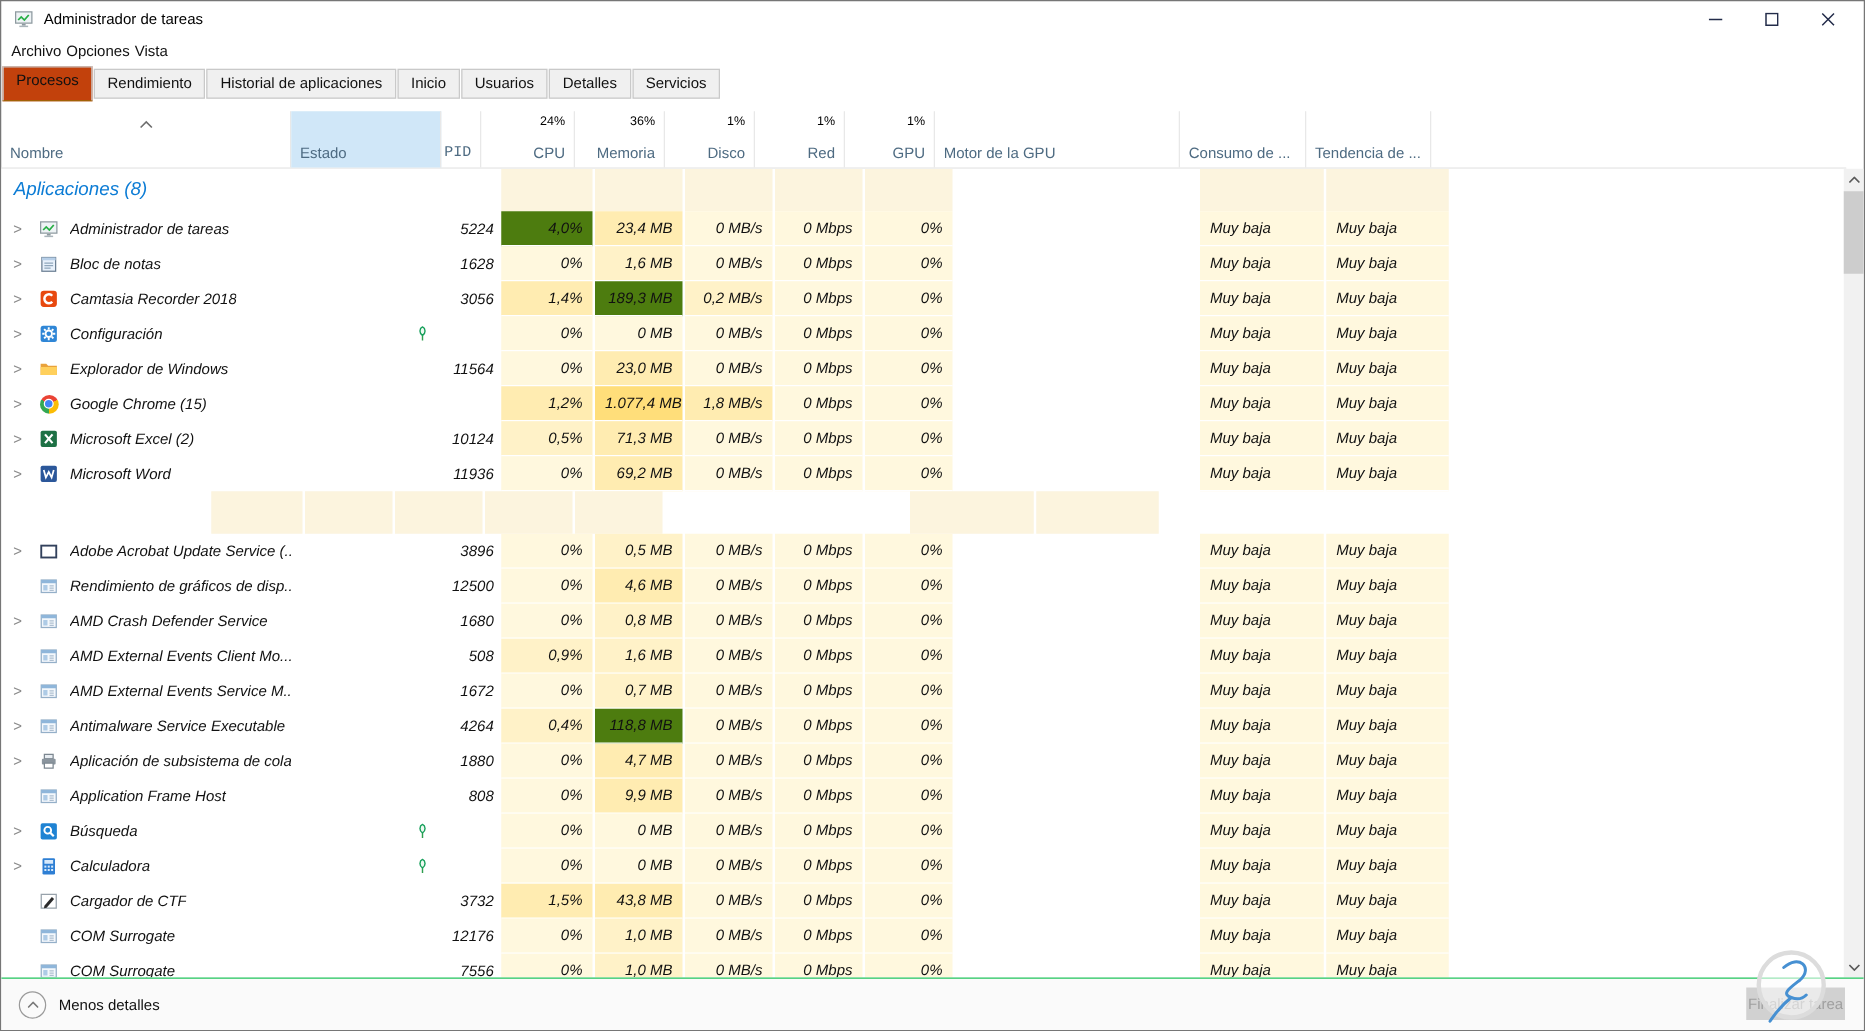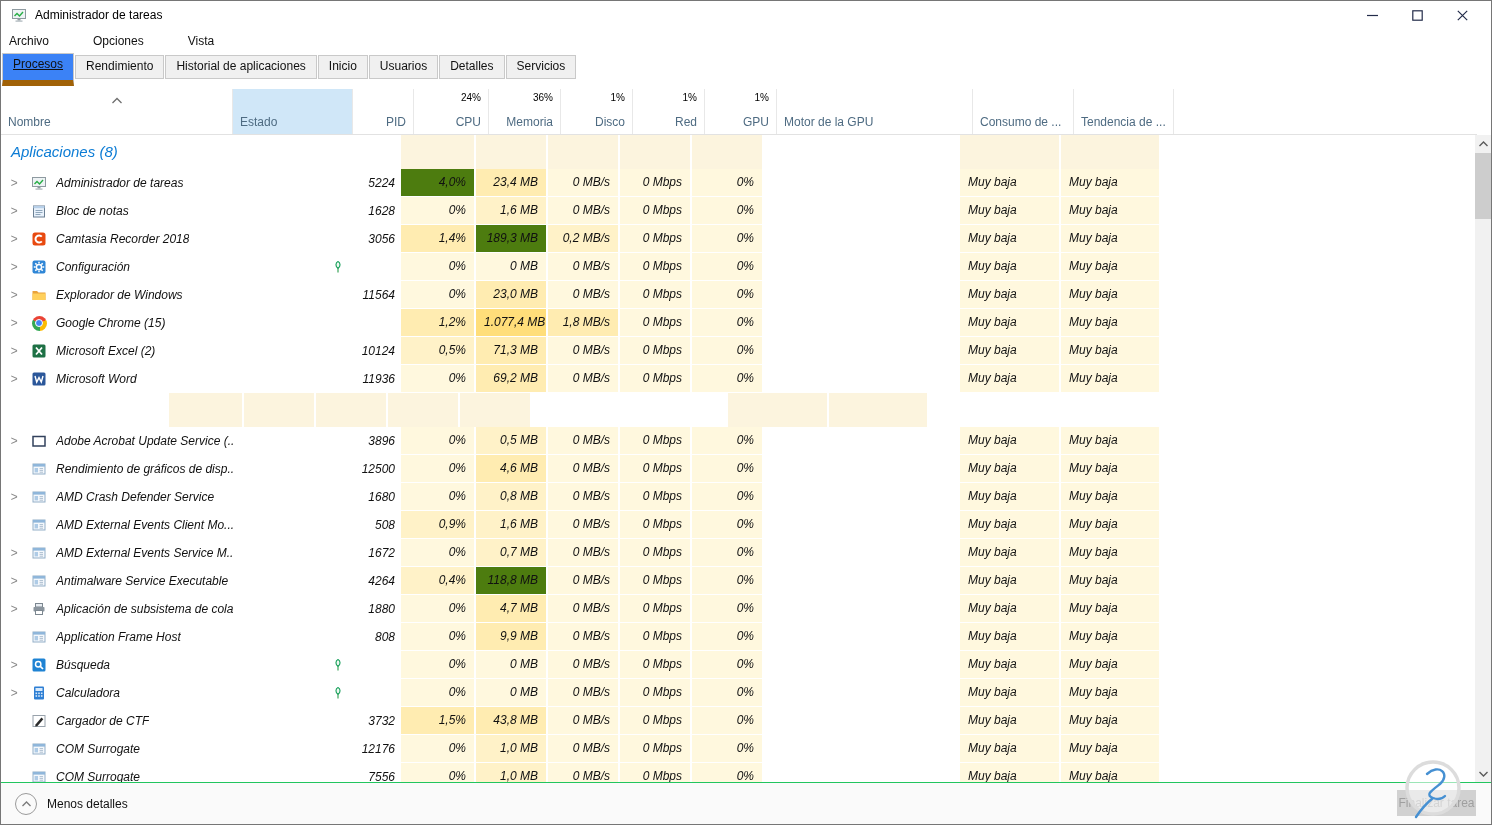--- a/index.html
+++ b/index.html
@@ -7,36 +7,36 @@
 
   
   .titlebar{position:absolute;left:0;top:0;width:100%;height:28px;display:flex;align-items:center;}
   .titlebar .appicon{width:16px;height:16px;margin-left:10px;flex:none;}
   .titlebar .title{margin-left:8px;font-size:12px;color:#000;}
   .wcontrols{position:absolute;right:6px;top:0;height:28px;display:flex;}
   .wbtn{width:45px;height:28px;display:flex;align-items:center;justify-content:center;cursor:default;}
 
   
   .menubar{position:absolute;left:0;top:28px;width:100%;height:24px;display:flex;align-items:center;}
-  .menu-item{font-size:12px;color:#111;padding:3px 22px;}
+  .menu-item{font-size:12px;color:#111;padding:3px 2px;}
   .menu-item:first-child{padding-left:8px;}
 
   
   .tabbar{position:absolute;left:1px;top:52px;width:100%;height:25px;display:flex;align-items:flex-start;}
   .tab{font-size:12px;color:#111;background:#f0f0f0;border:1px solid #c9c9c9;padding:3px 10px 4px;margin-right:1px;height:15px;margin-top:2px;}
-  .tab.selected{background:#3b82f6;border-bottom:6px solid #a16207;height:19px;margin-top:0;position:relative;z-index:2;text-decoration:underline;}
+  .tab.selected{background:#c2410c;border-bottom:1px solid #a16207;height:19px;margin-top:0;position:relative;z-index:2;}
 
   
   .theader{position:absolute;left:0;top:88px;width:1476px;height:46px;display:flex;border-bottom:1px solid #e2e2e2;box-sizing:border-box;}
   .hc{position:relative;box-sizing:border-box;border-right:1px solid #e8e8e8;height:100%;}
   .hl{font-size:12px;color:#4e6b82;}
   .hv{font-size:10px;color:#000;}
   .h-name{width:232px;}
   .h-estado{width:120px;background:#d0e7f8;}
-  .h-pid{width:61px;}
+  .h-pid{width:32px;font-family:Liberation Mono, monospace;}
   .h-cpu{width:75px;}
   .h-mem,.h-disk,.h-red,.h-gpu{width:72px;}
   .h-motor{width:196px;}
   .h-cons{width:101px;}
   .h-tend{width:100px;}
   .h-fill{flex:1;border-right:none;}
   .bl{position:absolute;left:7px;bottom:5px;white-space:nowrap;overflow:hidden;max-width:92%;}
   .br{position:absolute;right:7px;bottom:5px;}
   .tr{position:absolute;right:7px;top:3px;}
   .sort{position:absolute;left:50%;top:1px;transform:translateX(-50%);}

